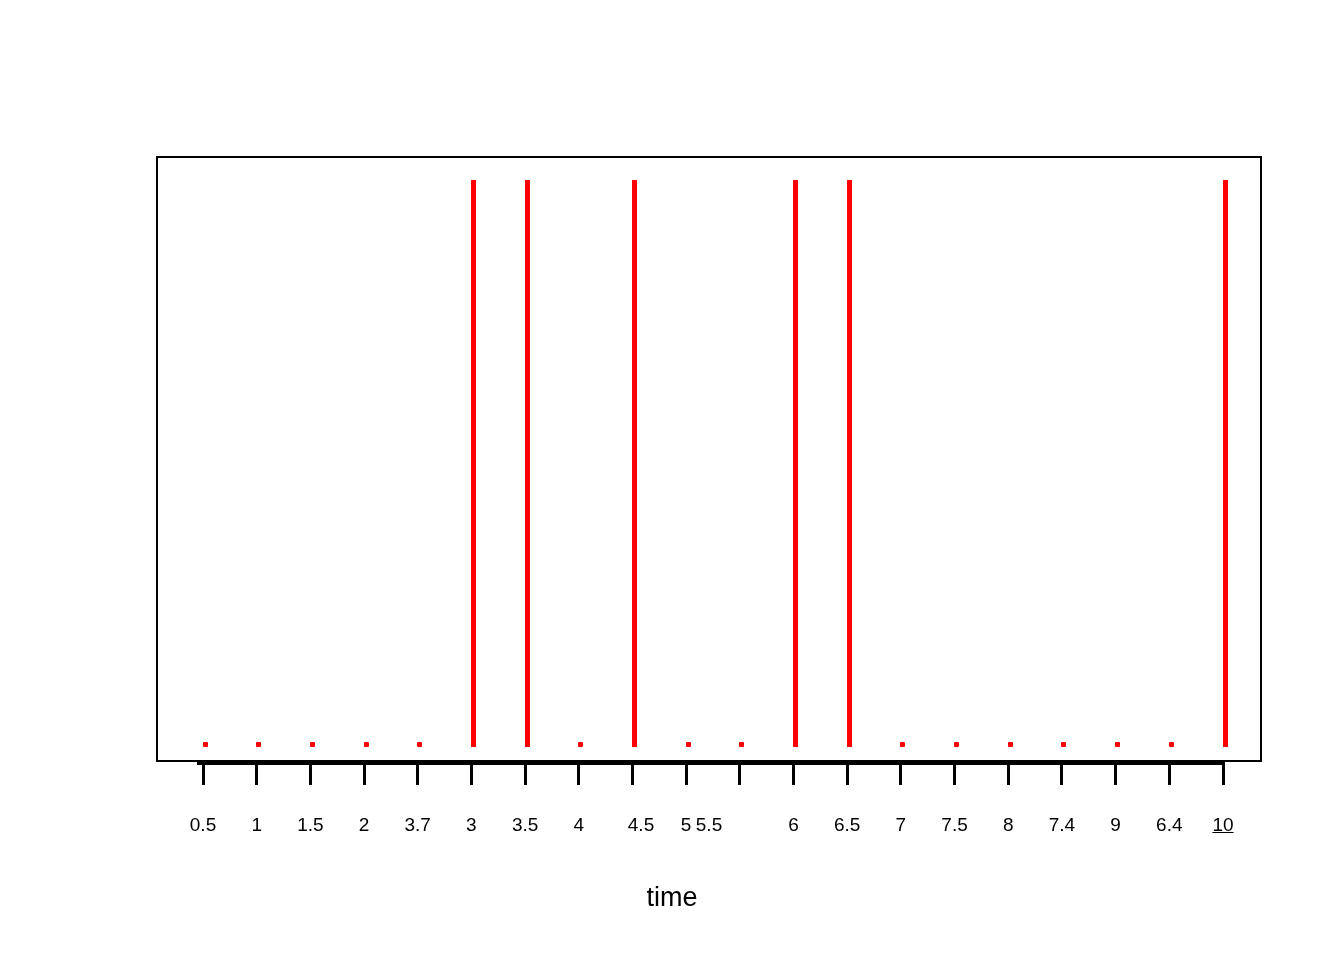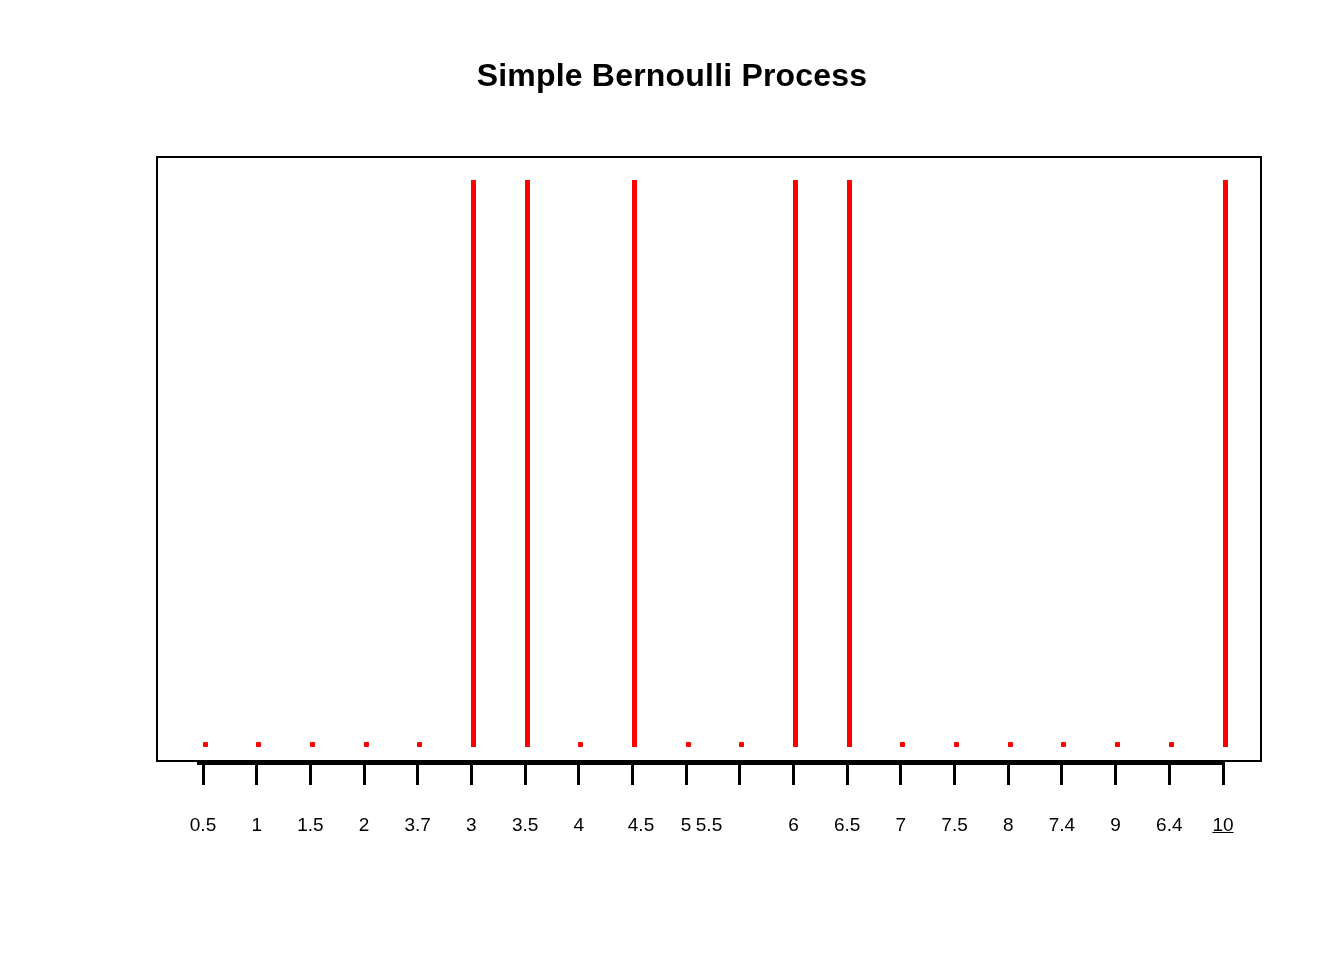--- a/index.html
+++ b/index.html
@@ -104,21 +104,20 @@
     margin-left: -40px;
     line-height: 22px;
     color: #000000;
   }
 </style>
 </head>
 <body>
 
 <div id="figure">
 
-  <div class="chart-title">Simple Bernoulli Process</div>
 
   <div id="plot-box">
     <div id="plot-area">
         <div class="event-dot" style="left: 44.5px; top: 584px; background: rgb(255, 0, 0);"></div>
         <div class="event-dot" style="left: 98.1842px; top: 584px; background: rgb(255, 0, 0);"></div>
         <div class="event-dot" style="left: 151.868px; top: 584px; background: rgb(255, 0, 0);"></div>
         <div class="event-dot" style="left: 205.553px; top: 584px; background: rgb(255, 0, 0);"></div>
         <div class="event-dot" style="left: 259.237px; top: 584px; background: rgb(255, 0, 0);"></div>
         <div class="event-bar" style="left: 312.921px; top: 22px; height: 567px; background: rgb(255, 0, 0);"></div>
         <div class="event-bar" style="left: 366.605px; top: 22px; height: 567px; background: rgb(255, 0, 0);"></div>
@@ -175,14 +174,15 @@
       <div class="x-tick" style="left: 904.447px;"></div>
       <div class="x-tick-label" style="left: 905.947px;">7.4</div>
       <div class="x-tick" style="left: 958.132px;"></div>
       <div class="x-tick-label" style="left: 959.632px;">9</div>
       <div class="x-tick" style="left: 1011.82px;"></div>
       <div class="x-tick-label" style="left: 1013.32px;">6.4</div>
       <div class="x-tick" style="left: 1065.5px;"></div>
       <div class="x-tick-label" style="left: 1067px; text-decoration: underline;">10</div>
     </div>
 
+  <div class="xlabel">time</div>
 
 </div>
 
 </body></html>

